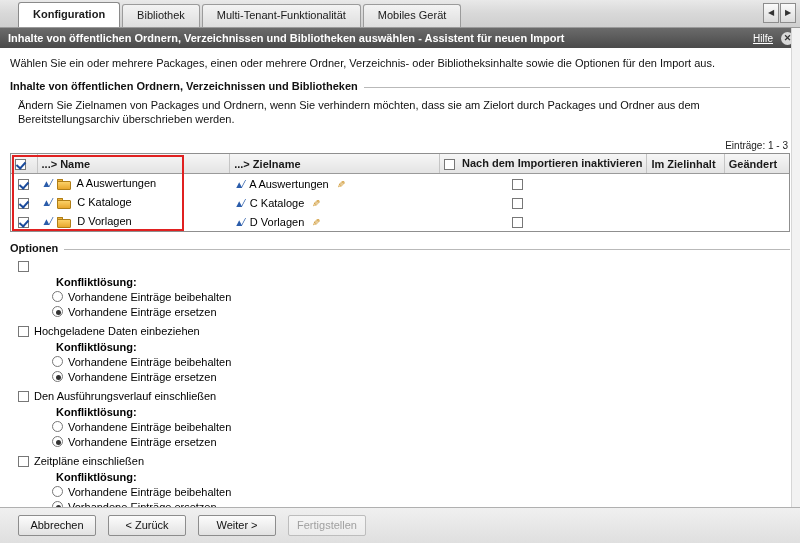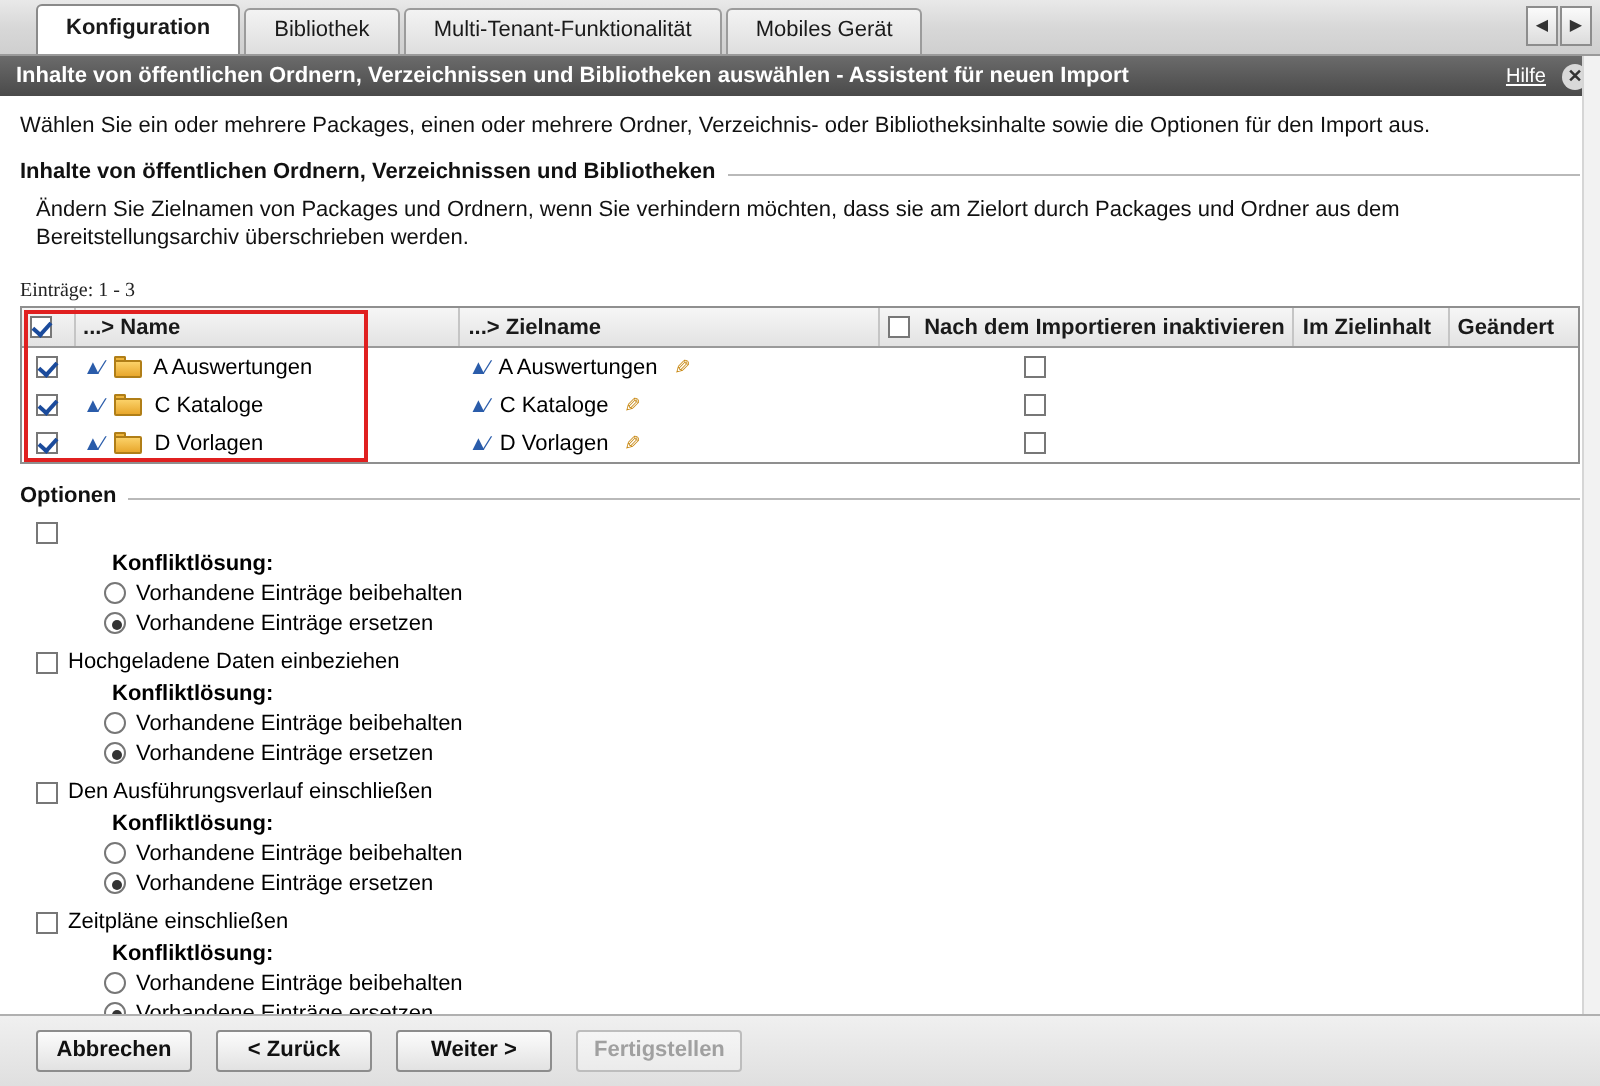--- a/index.html
+++ b/index.html
@@ -136,25 +136,24 @@
     z-index: 1;
     text-align: right;
   }
   .note {
     font-size: 11px;
     line-height: 14px;
     color: #111;
     margin: 6px 0 4px 8px;
   }
   .entries {
-    text-align: left;
+    text-align: right;
     font-size: 10px;
     color: #222;
     margin: 14px 2px 2px 0;
-    font-family: Liberation Serif, serif;
   }
 
   
   .tablewrap {
     border: 1px solid #8f8f8f;
     background: #fff;
     position: relative;
   }
   table.grid {
     width: 100%;
@@ -318,21 +317,20 @@
     line-height: 19px;
     text-align: center;
     font-size: 11px;
     border: 1px solid #8d8d8d;
     border-radius: 2px;
     background: linear-gradient(to bottom, #fcfcfc, #e2e2e2);
     color: #111;
     cursor: pointer;
     padding: 0 8px;
     box-sizing: border-box;
-    font-weight: bold;
   }
   .btn.disabled {
     color: #a0a0a0;
     background: linear-gradient(to bottom, #f5f5f5, #ebebeb);
     border-color: #bdbdbd;
     cursor: default;
   }
 
   
   .vscroll {

